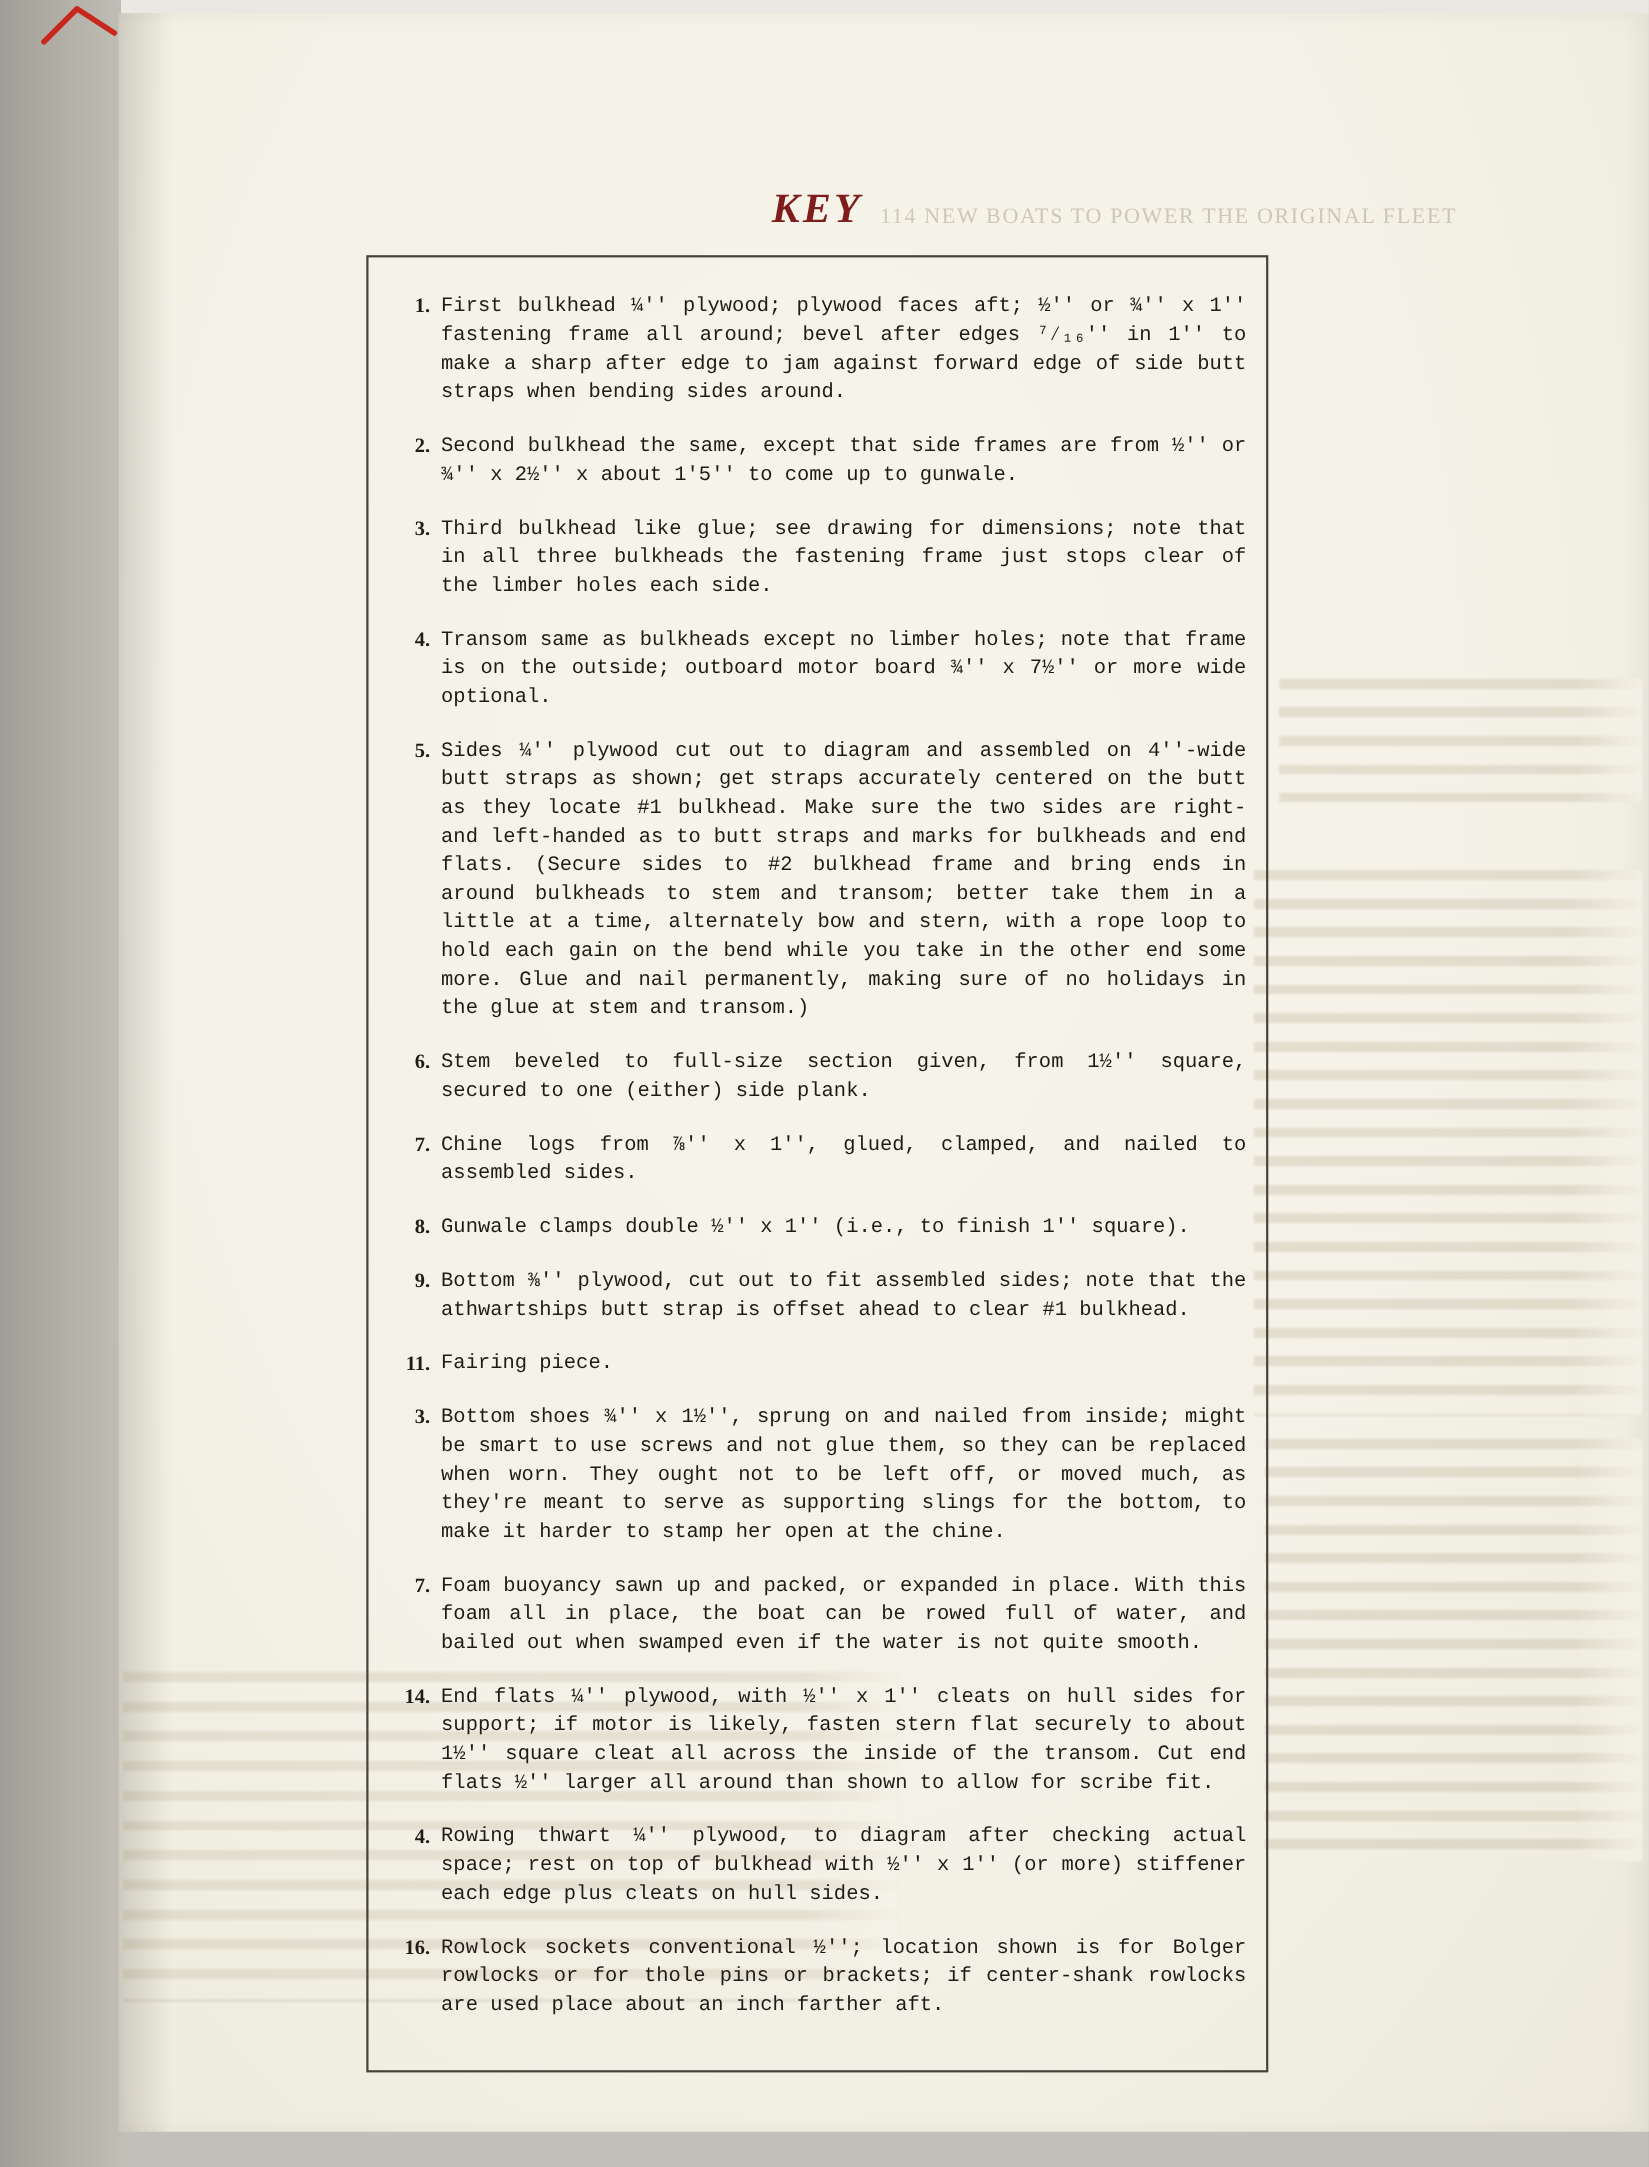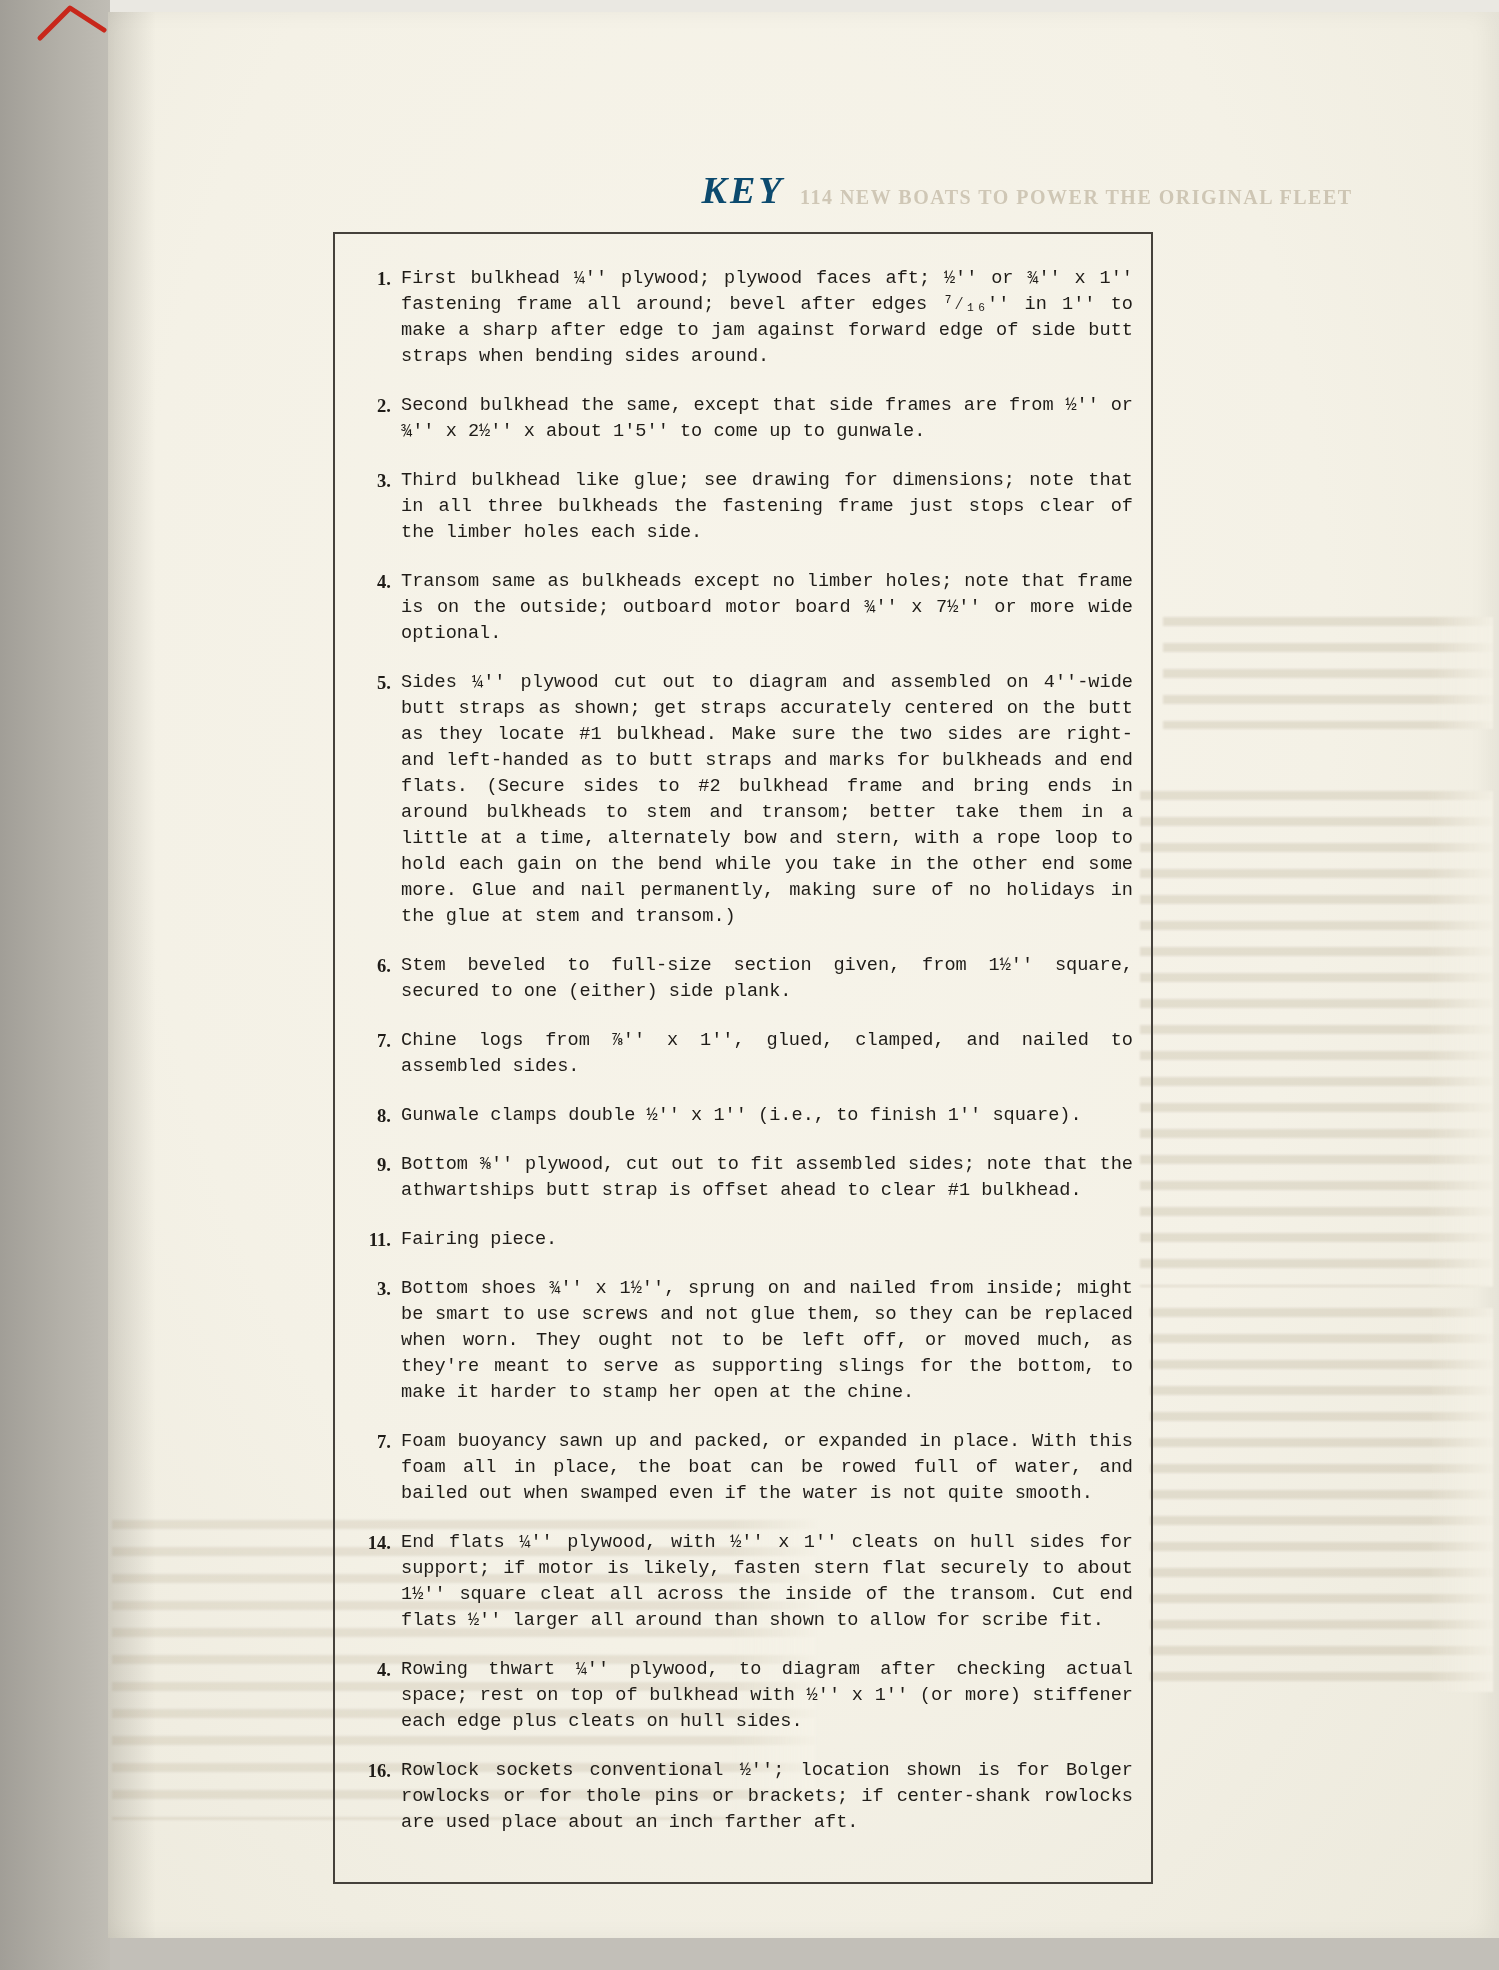--- a/index.html
+++ b/index.html
@@ -52,30 +52,30 @@
   }
   .page-title {
     position: absolute;
     left: 333px; top: 168px;
     width: 820px;
     text-align: center;
     font-size: 38px;
     font-weight: bold;
     font-style: italic;
     letter-spacing: 3px;
-    color: #0c4a6e;
+    color: #7f1d1d;
     z-index: 5;
     margin: 0;
   }
   .ghost-header {
     position: absolute;
     left: 800px; top: 186px;
     width: 680px;
     font-size: 20px;
-    font-weight: bold;
+    font-weight: normal;
     letter-spacing: 1.5px;
     color: rgba(120, 100, 65, 0.30);
     filter: blur(0.6px);
     z-index: 2;
     white-space: nowrap;
     overflow: hidden;
   }
   .key-box {
     position: absolute;
     left: 333px; top: 232px;

